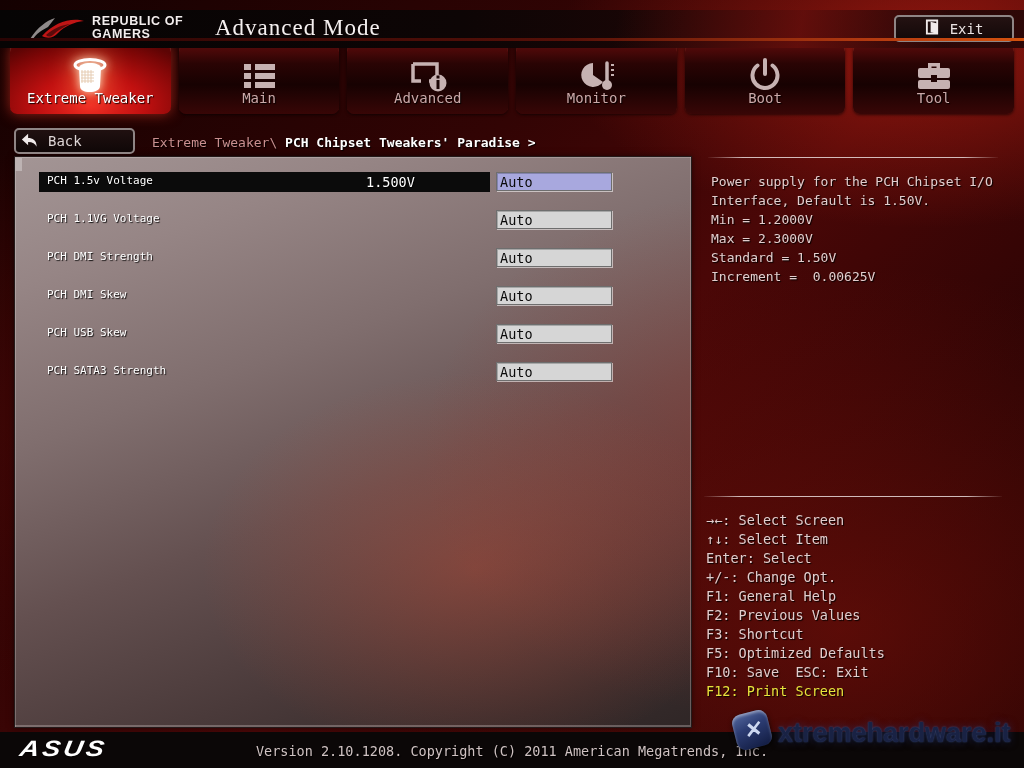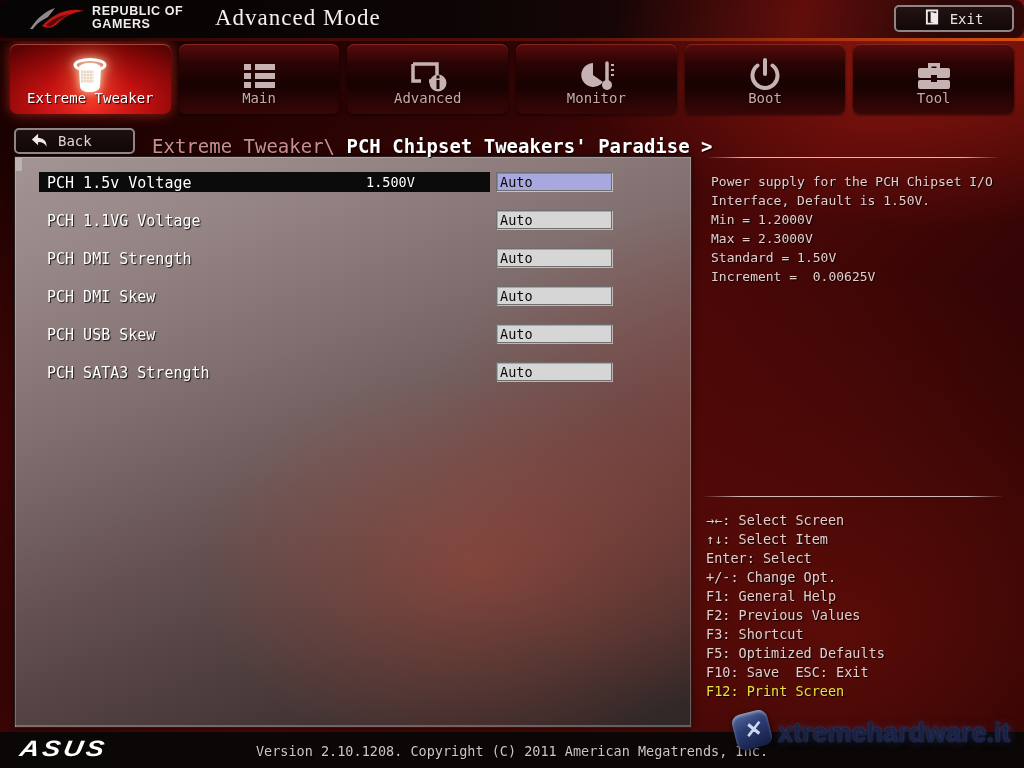--- a/index.html
+++ b/index.html
@@ -10,26 +10,25 @@
     background-color:#1a0202;
     background-image:
       radial-gradient(ellipse 520px 260px at 90% 6%, rgba(200,35,20,0.55), transparent 70%),
       radial-gradient(ellipse 700px 520px at 82% 82%, rgba(140,20,12,0.5), transparent 70%),
       radial-gradient(ellipse 500px 400px at 10% 55%, rgba(90,10,8,0.5), transparent 70%),
       linear-gradient(135deg, #140101 0%, #320404 35%, #4a0707 55%, #2c0404 78%, #190101 100%);
   }
 
   
   .header {
-    position:absolute; left:0; top:0; width:1024px; height:38px;
+    position:absolute; left:0; top:10px; width:1024px; height:38px;
     background:
       linear-gradient(100deg, rgba(0,0,0,0) 60%, rgba(150,20,15,0.55) 78%, rgba(60,8,6,0.2) 92%),
       linear-gradient(90deg, #060404 0%, #0d0505 45%, #1d0606 70%, #2a0707 100%);
     z-index:10;
-    border-radius:9px;
   }
   .header-line {
     position:absolute; left:0; top:38px; width:1024px; height:3px;
     background:linear-gradient(90deg, #2a0404 0%, #551008 55%, #b33a10 85%, #d4520e 100%);
     z-index:10;
   }
   .rog-logo { position:absolute; left:28px; top:3px; }
   .brand { position:absolute; left:92px; top:5px; color:#f2eded;
     font-family:"Liberation Sans", sans-serif; font-weight:bold; font-size:12.5px;
     line-height:13px; letter-spacing:0.6px; }
@@ -63,43 +62,43 @@
   .tab.active .ticon { filter:drop-shadow(0 0 5px rgba(255,235,205,0.95)) drop-shadow(0 0 13px rgba(255,150,80,0.85)); }
   .tlabel { position:absolute; bottom:8px; left:0; right:0; text-align:center;
     font-size:14px; color:#c9a8a8; text-shadow:1px 1px 1px rgba(0,0,0,0.9); }
   .tab.active .tlabel { color:#ffffff; }
 
   
   .back-btn {
     position:absolute; left:14px; top:128px; width:121px; height:26px;
     background:linear-gradient(180deg, #201010 0%, #0f0707 100%);
     border:2px solid #8f8585; border-radius:5px;
-    display:flex; align-items:center; gap:10px; padding-left:14px;
+    display:flex; align-items:center; gap:10px; padding-left:4px;
     color:#ded6d6; font-size:14px; cursor:pointer; z-index:6;
   }
-  .breadcrumb { position:absolute; left:152px; top:135px; font-size:19px;
+  .breadcrumb { position:absolute; left:152px; top:135px; font-size:13px;
     text-shadow:1px 1px 1px rgba(0,0,0,0.9); z-index:6; white-space:pre; }
   .crumb-parent { color:#c98f8f; }
   .crumb-current { color:#ffffff; font-weight:bold; }
 
   
   .main-panel {
     position:absolute; left:14px; top:156px; width:678px; height:572px;
     background-image:
       radial-gradient(ellipse 420px 300px at 68% 72%, rgba(196,76,54,0.42), transparent 65%),
       radial-gradient(ellipse 520px 420px at 108% 52%, rgba(168,52,40,0.38), transparent 62%),
       linear-gradient(160deg, #a39595 0%, #968585 16%, #806e6e 36%, #645050 57%, #4a3a3a 77%, #382c2c 91%, #2f2626 100%);
     border:1px solid #241a1a;
     box-shadow: inset 1px 1px 0 rgba(255,255,255,0.22), inset -1px -2px 0 rgba(205,195,195,0.35), 0 0 6px rgba(0,0,0,0.5);
     padding-top:15px; z-index:4;
   }
   .panel-notch { position:absolute; left:0; top:1px; width:7px; height:13px; background:#bdb3b3; }
   .srow { position:relative; height:20px; margin-bottom:18px; }
   .srow .bar { position:absolute; left:24px; top:0; width:451px; height:20px; background:#0b0b0b; }
-  .slabel { position:absolute; left:32px; top:2px; font-size:15px; color:#ffffff;
+  .slabel { position:absolute; left:32px; top:2px; font-size:11px; color:#ffffff;
     text-shadow:1px 1px 1px rgba(0,0,0,0.85); white-space:pre; }
   .svalue { position:absolute; left:351px; top:2px; font-size:13.5px; color:#ffffff;
     text-shadow:1px 1px 1px rgba(0,0,0,0.85); }
   .sbox {
     position:absolute; left:481px; top:0; width:116px; height:19px;
     background:#d6d6d6; border:1px solid #6e6e6e;
     box-shadow: inset 1px 1px 0 rgba(0,0,0,0.22), 1px 1px 0 rgba(255,255,255,0.55);
     font-size:13.5px; color:#0a0a0a; padding:1px 0 4px 3px; cursor:pointer;
   }
   .sbox.selected { background:#a8a8de; }

